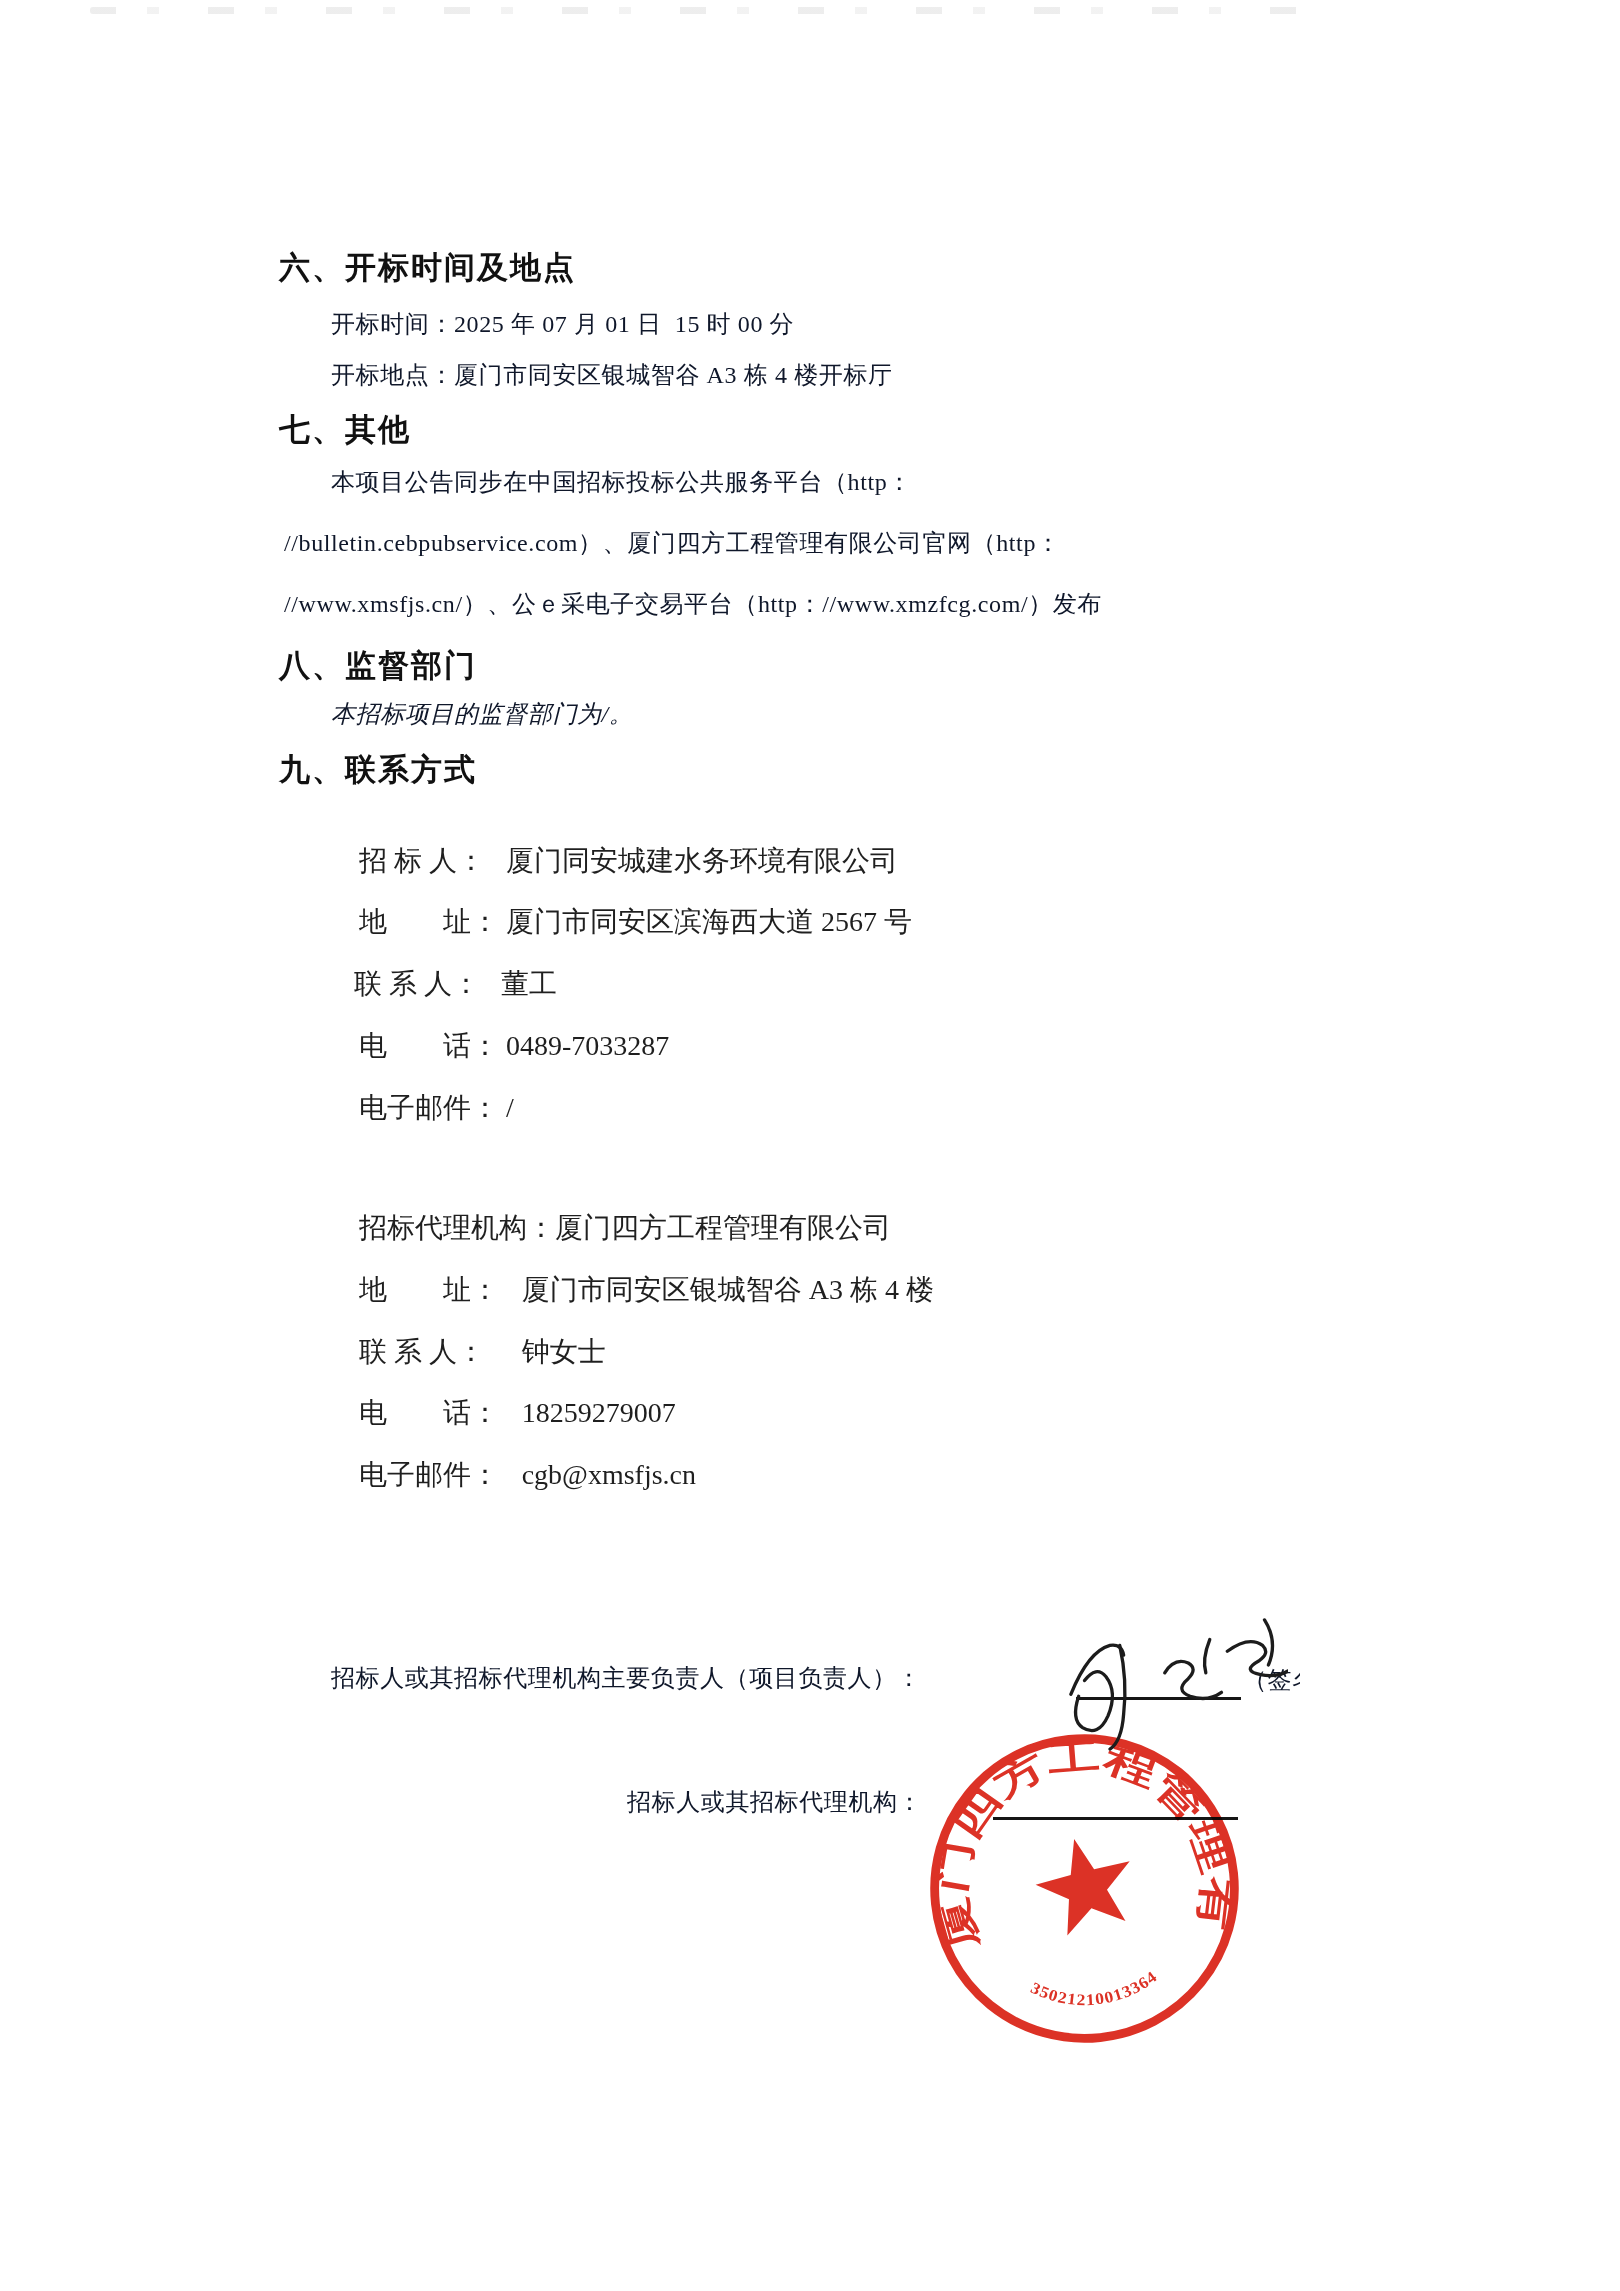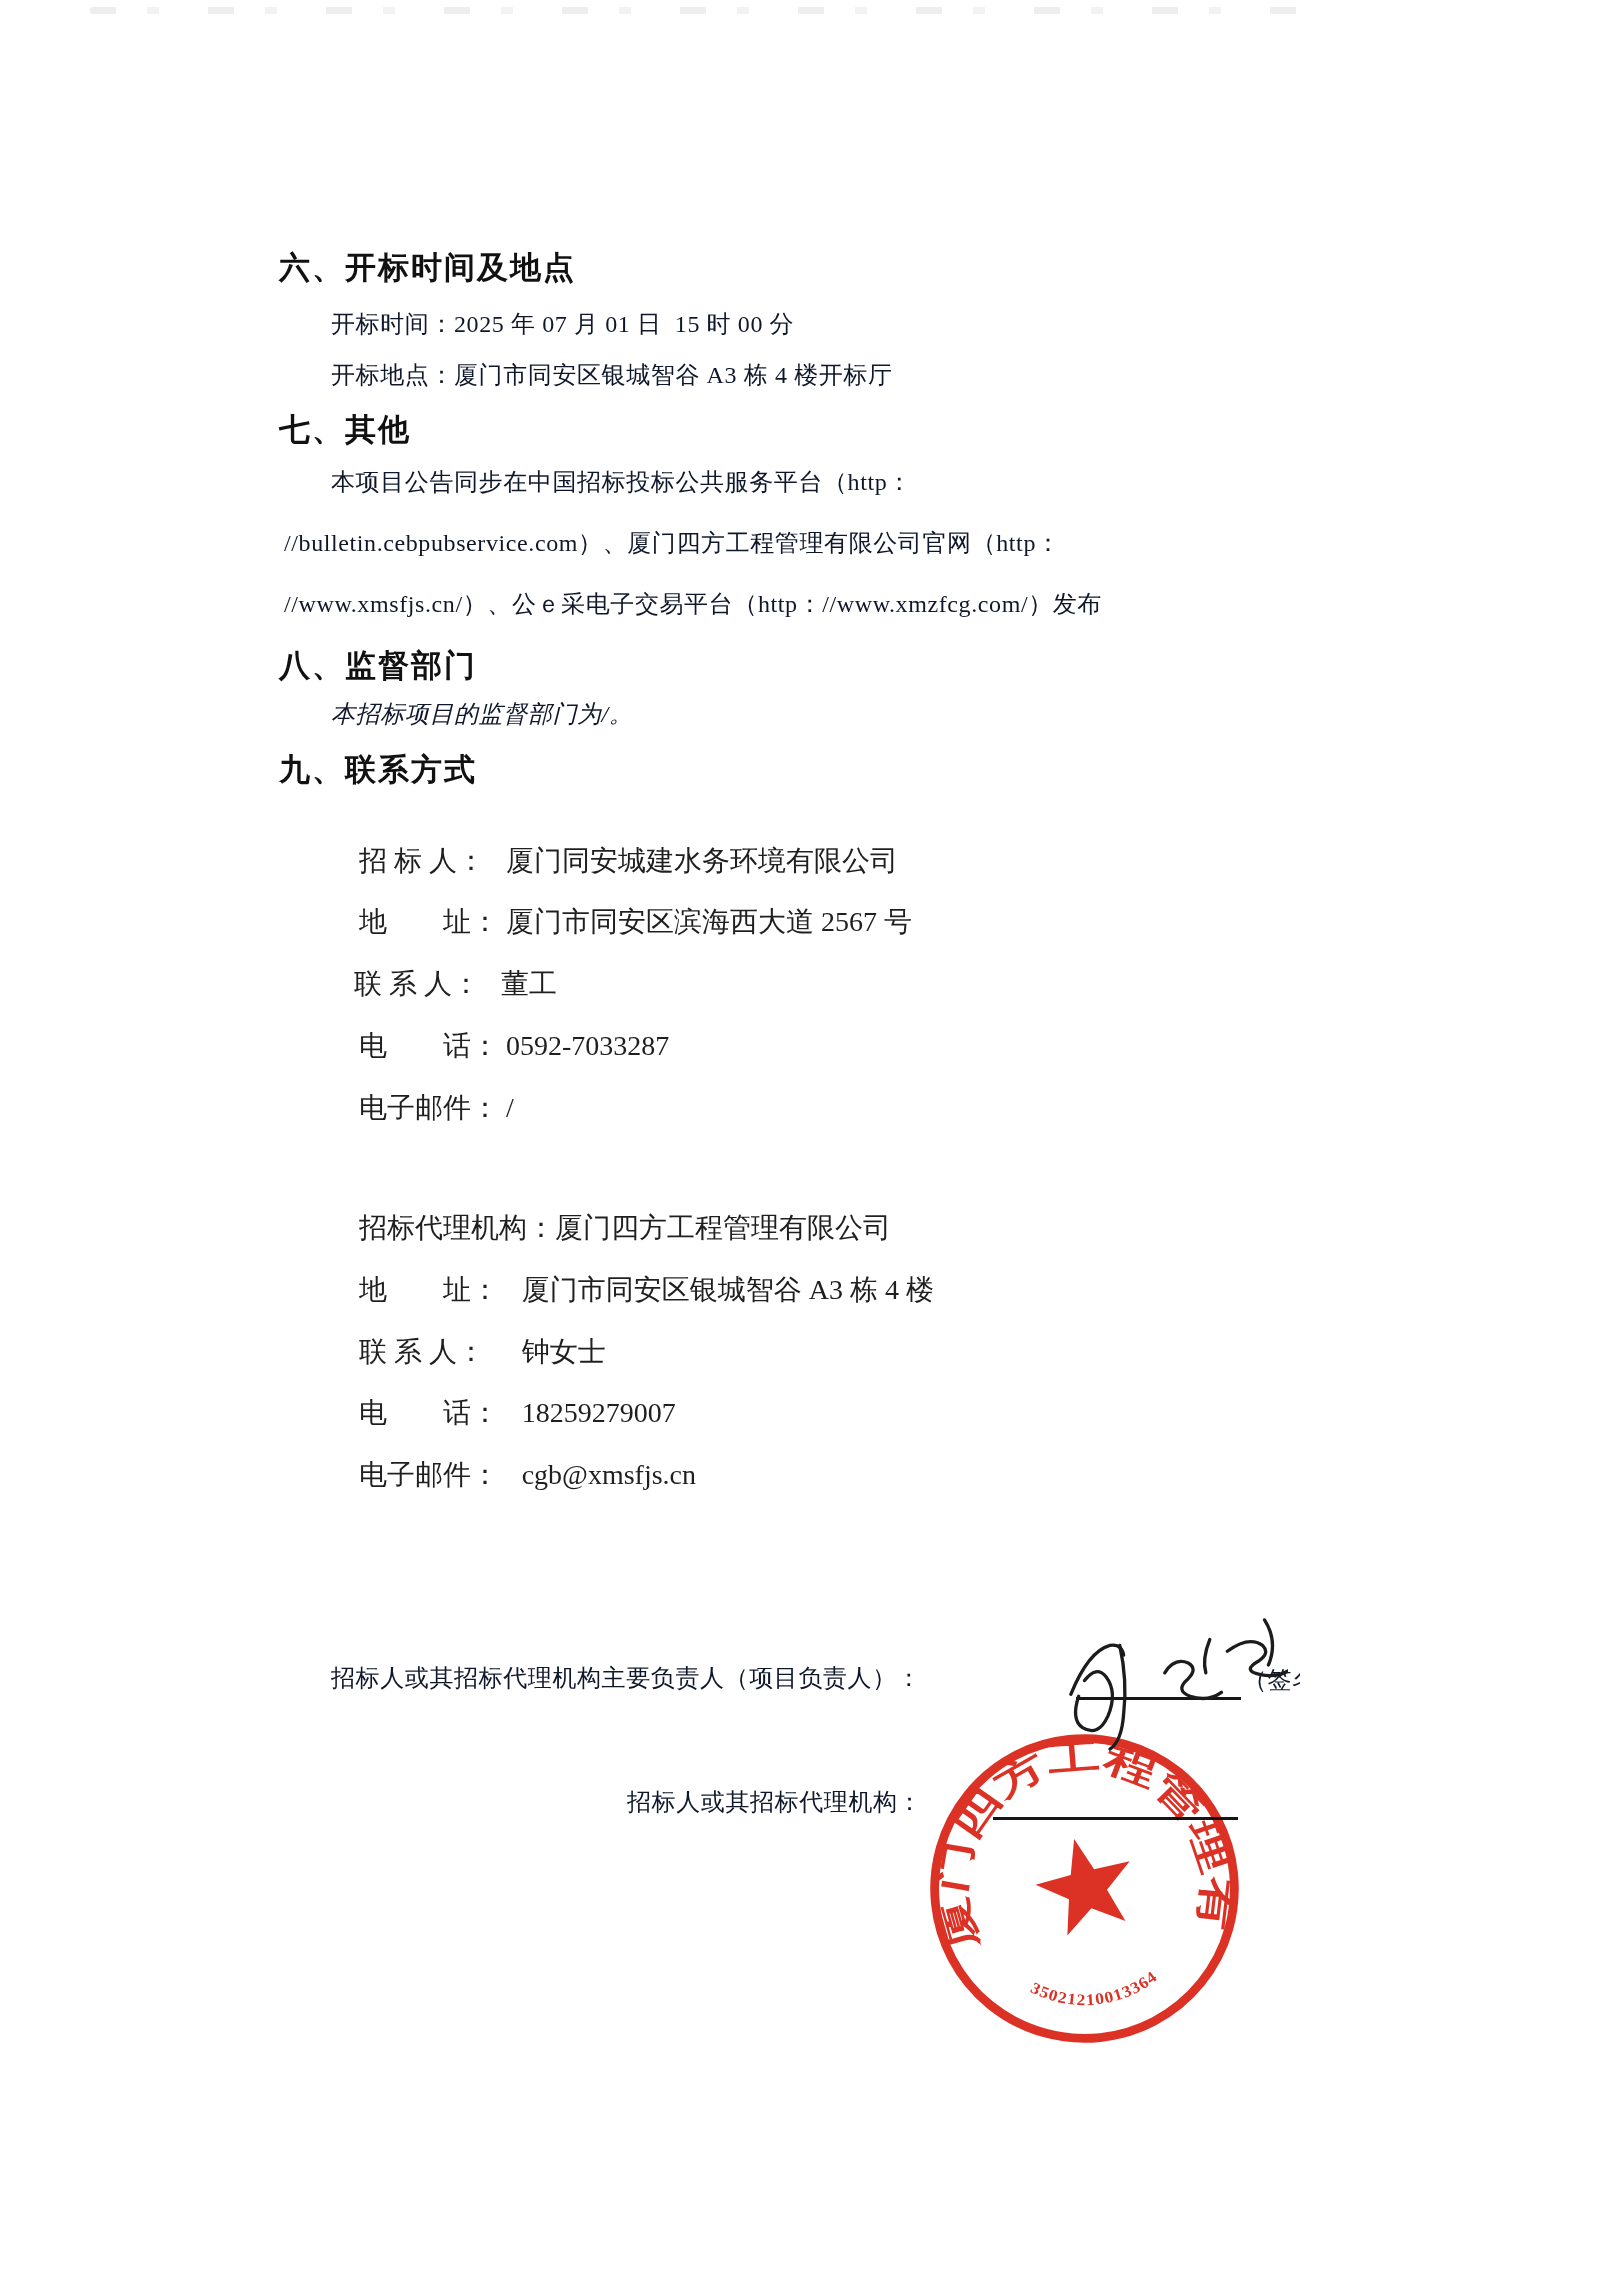--- a/index.html
+++ b/index.html
@@ -67,21 +67,21 @@
   <div class="row" style="left:331px;top:810px;">
     <span class="lbl">招 标 人：</span><span class="val">厦门同安城建水务环境有限公司</span>
   </div>
   <div class="row" style="left:331px;top:871px;">
     <span class="lbl">地　　址：</span><span class="val">厦门市同安区滨海西大道 2567 号</span>
   </div>
   <div class="row" style="left:326px;top:933px;">
     <span class="lbl">联 系 人：</span><span class="val">董工</span>
   </div>
   <div class="row" style="left:331px;top:995px;">
-    <span class="lbl">电　　话：</span><span class="val">0592-7033287</span>
+    <span class="lbl">电　　话：</span><span class="val">0489-7033287</span>
   </div>
   <div class="row" style="left:331px;top:1057px;">
     <span class="lbl">电子邮件：</span><span class="val">/</span>
   </div>
 
   <div class="row" style="left:331px;top:1177px;">
     <span class="lbl2">招标代理机构：</span><span class="val">厦门四方工程管理有限公司</span>
   </div>
   <div class="row" style="left:331px;top:1239px;">
     <span class="lbl">地　　址：</span><span class="val gap">厦门市同安区银城智谷 A3 栋 4 楼</span>

